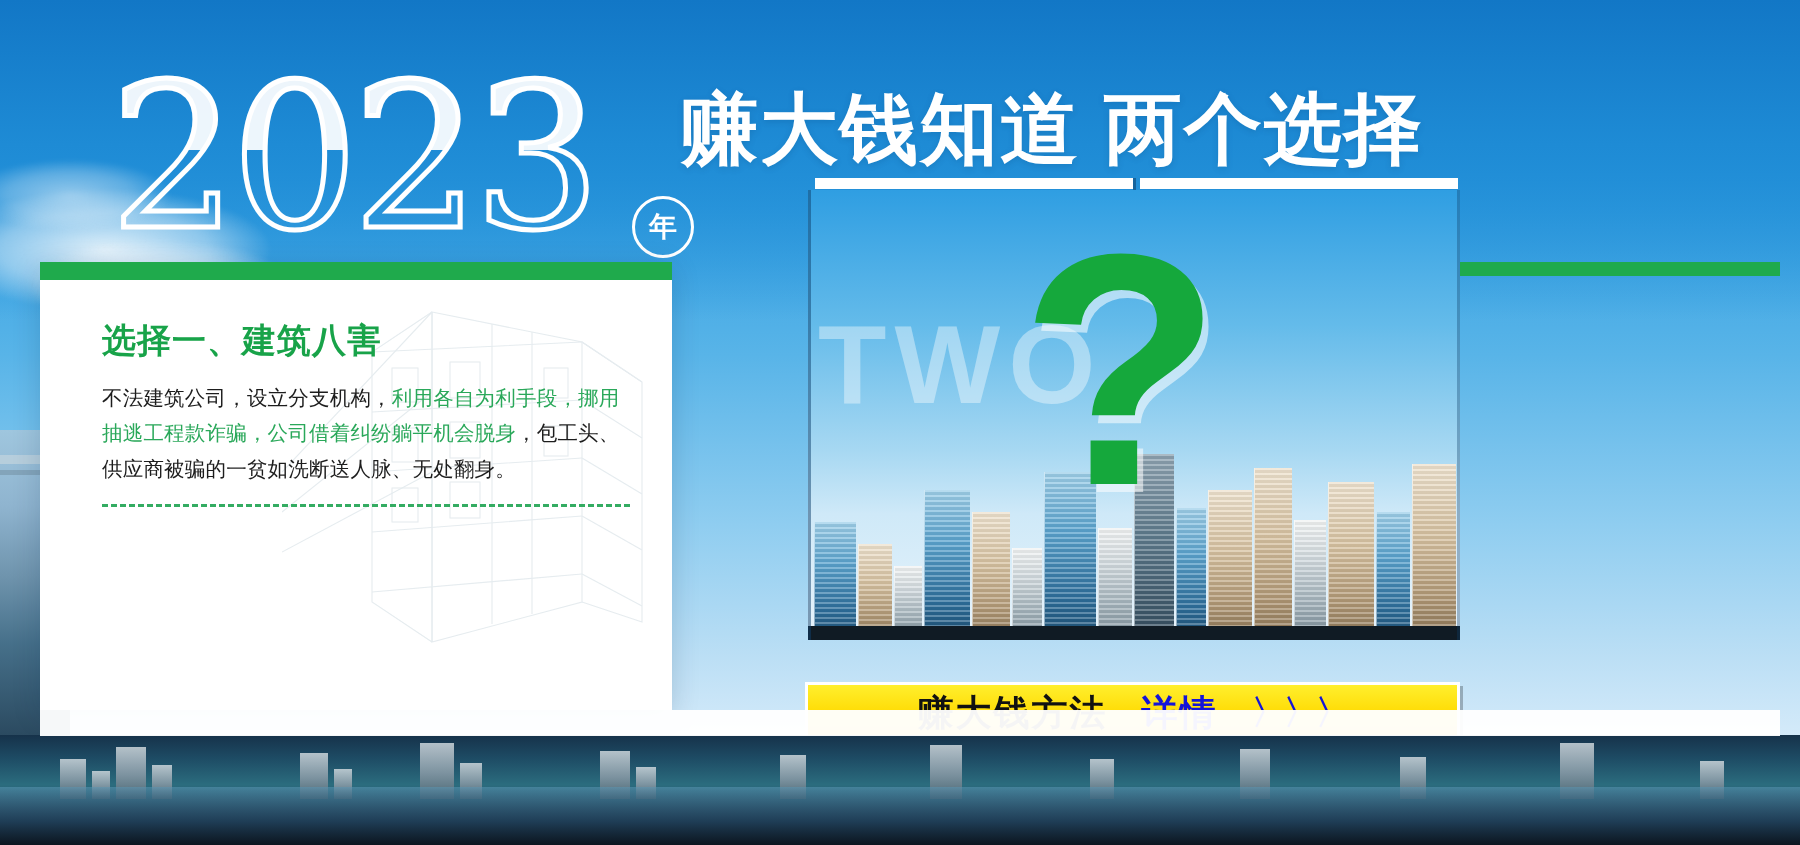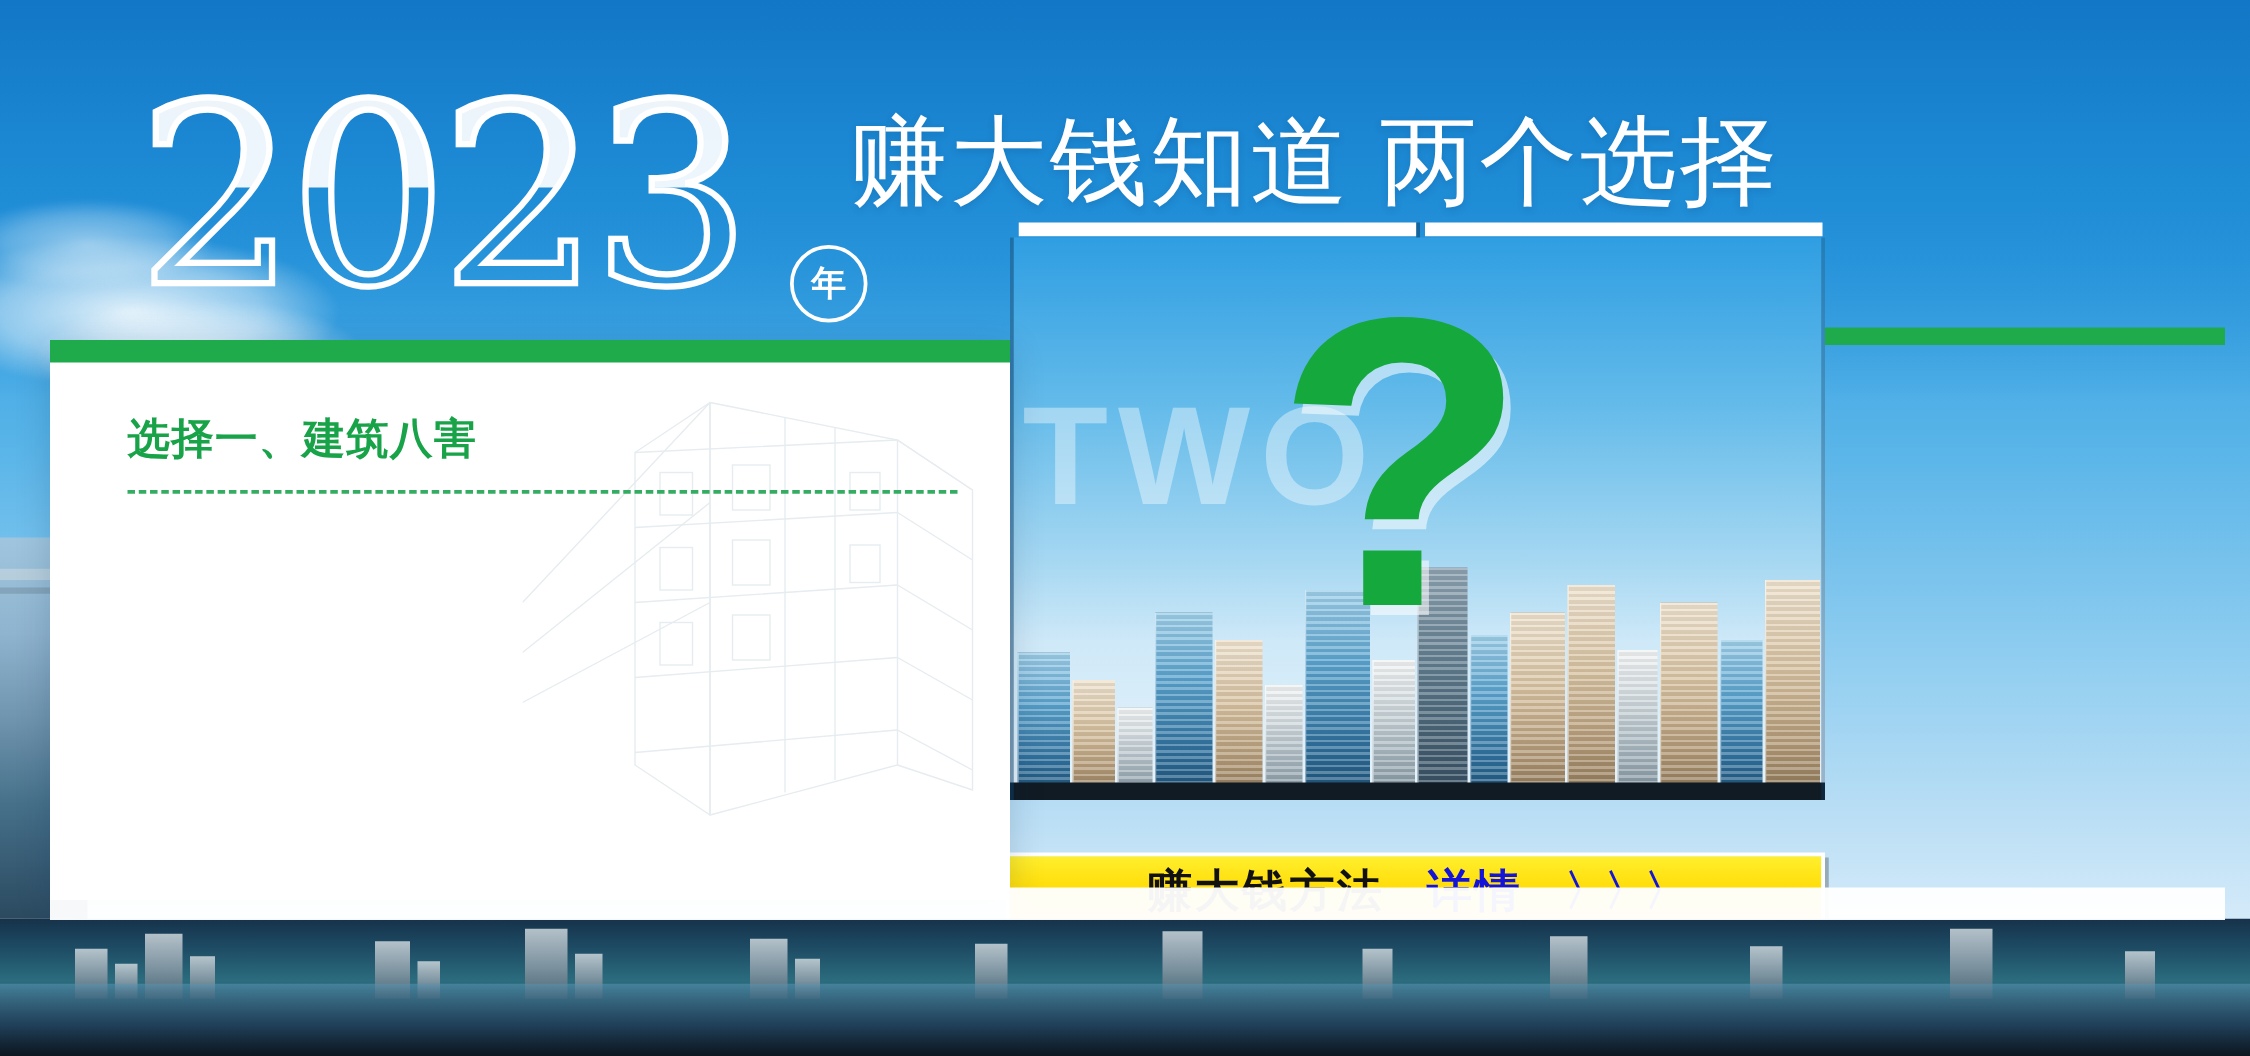--- a/index.html
+++ b/index.html
@@ -82,21 +82,21 @@
     width:62px; height:62px; border-radius:50%;
     border:3px solid #ffffff;
     color:#ffffff; font-size:28px; font-weight:700;
     display:flex; align-items:center; justify-content:center;
   }
 
   
   .headline {
     position:absolute; left:680px; top:78px;
     color:#ffffff;
-    font-size:78px; font-weight:400; letter-spacing:2px;
+    font-size:78px; font-weight:700; letter-spacing:2px;
     white-space:nowrap;
     text-shadow:0 2px 6px rgba(0,60,110,.18);
   }
   .rule-left {
     position:absolute; left:815px; top:178px; width:318px; height:11px; background:#ffffff;
   }
   .rule-right {
     position:absolute; left:1140px; top:178px; width:318px; height:11px; background:#ffffff;
   }
   .rule-gap-tick {
@@ -161,21 +161,21 @@
     border:3px solid #ffffff;
     display:flex; align-items:center; justify-content:center; gap:34px;
     box-shadow:3px 4px 0 rgba(0,0,0,.25);
   }
   .cta-main { color:#111111; font-size:36px; font-weight:700; letter-spacing:2px; }
   .cta-detail { color:#1414d8; font-size:36px; font-weight:700; letter-spacing:2px; }
   .cta-arrows { color:#1414d8; font-size:34px; font-weight:700; letter-spacing:-2px; }
 
   
   .card {
-    position:absolute; left:40px; top:272px; width:768px; height:448px;
+    position:absolute; left:40px; top:262px; width:632px; height:448px;
     background:#ffffff;
     box-shadow:0 6px 26px rgba(0,40,80,.18);
     overflow:hidden;
   }
   .card-topbar {
     position:absolute; left:0; top:0; width:768px; height:18px;
     background:#1faa4c;
   }
   
   .bp { position:absolute; right:-30px; top:10px; width:420px; height:440px; opacity:.55; }
@@ -286,20 +286,21 @@
         <rect x="262" y="96" width="24" height="30"></rect>
         <rect x="262" y="154" width="24" height="30"></rect>
         <path d="M0 200 L150 40 M0 240 L150 120 M0 280 L150 200"></path>
       </g>
     </svg>
 
     <div class="card-inner">
 
       <div>
         <div class="sec-title">选择一、建筑八害</div>
+        <div class="sec-body"><span>不法建筑公司，设立分支机构，</span><span class="g">利用各自为利手段，挪用抽逃工程款诈骗，公司借着纠纷躺平机会脱身</span><span>，包工头、供应商被骗的一贫如洗断送人脉、无处翻身。</span></div>
       </div>
 
       <div class="divider"></div>
 
       <div>
       </div>
     </div>
   </div>
 
   <div class="bottom-strip">

